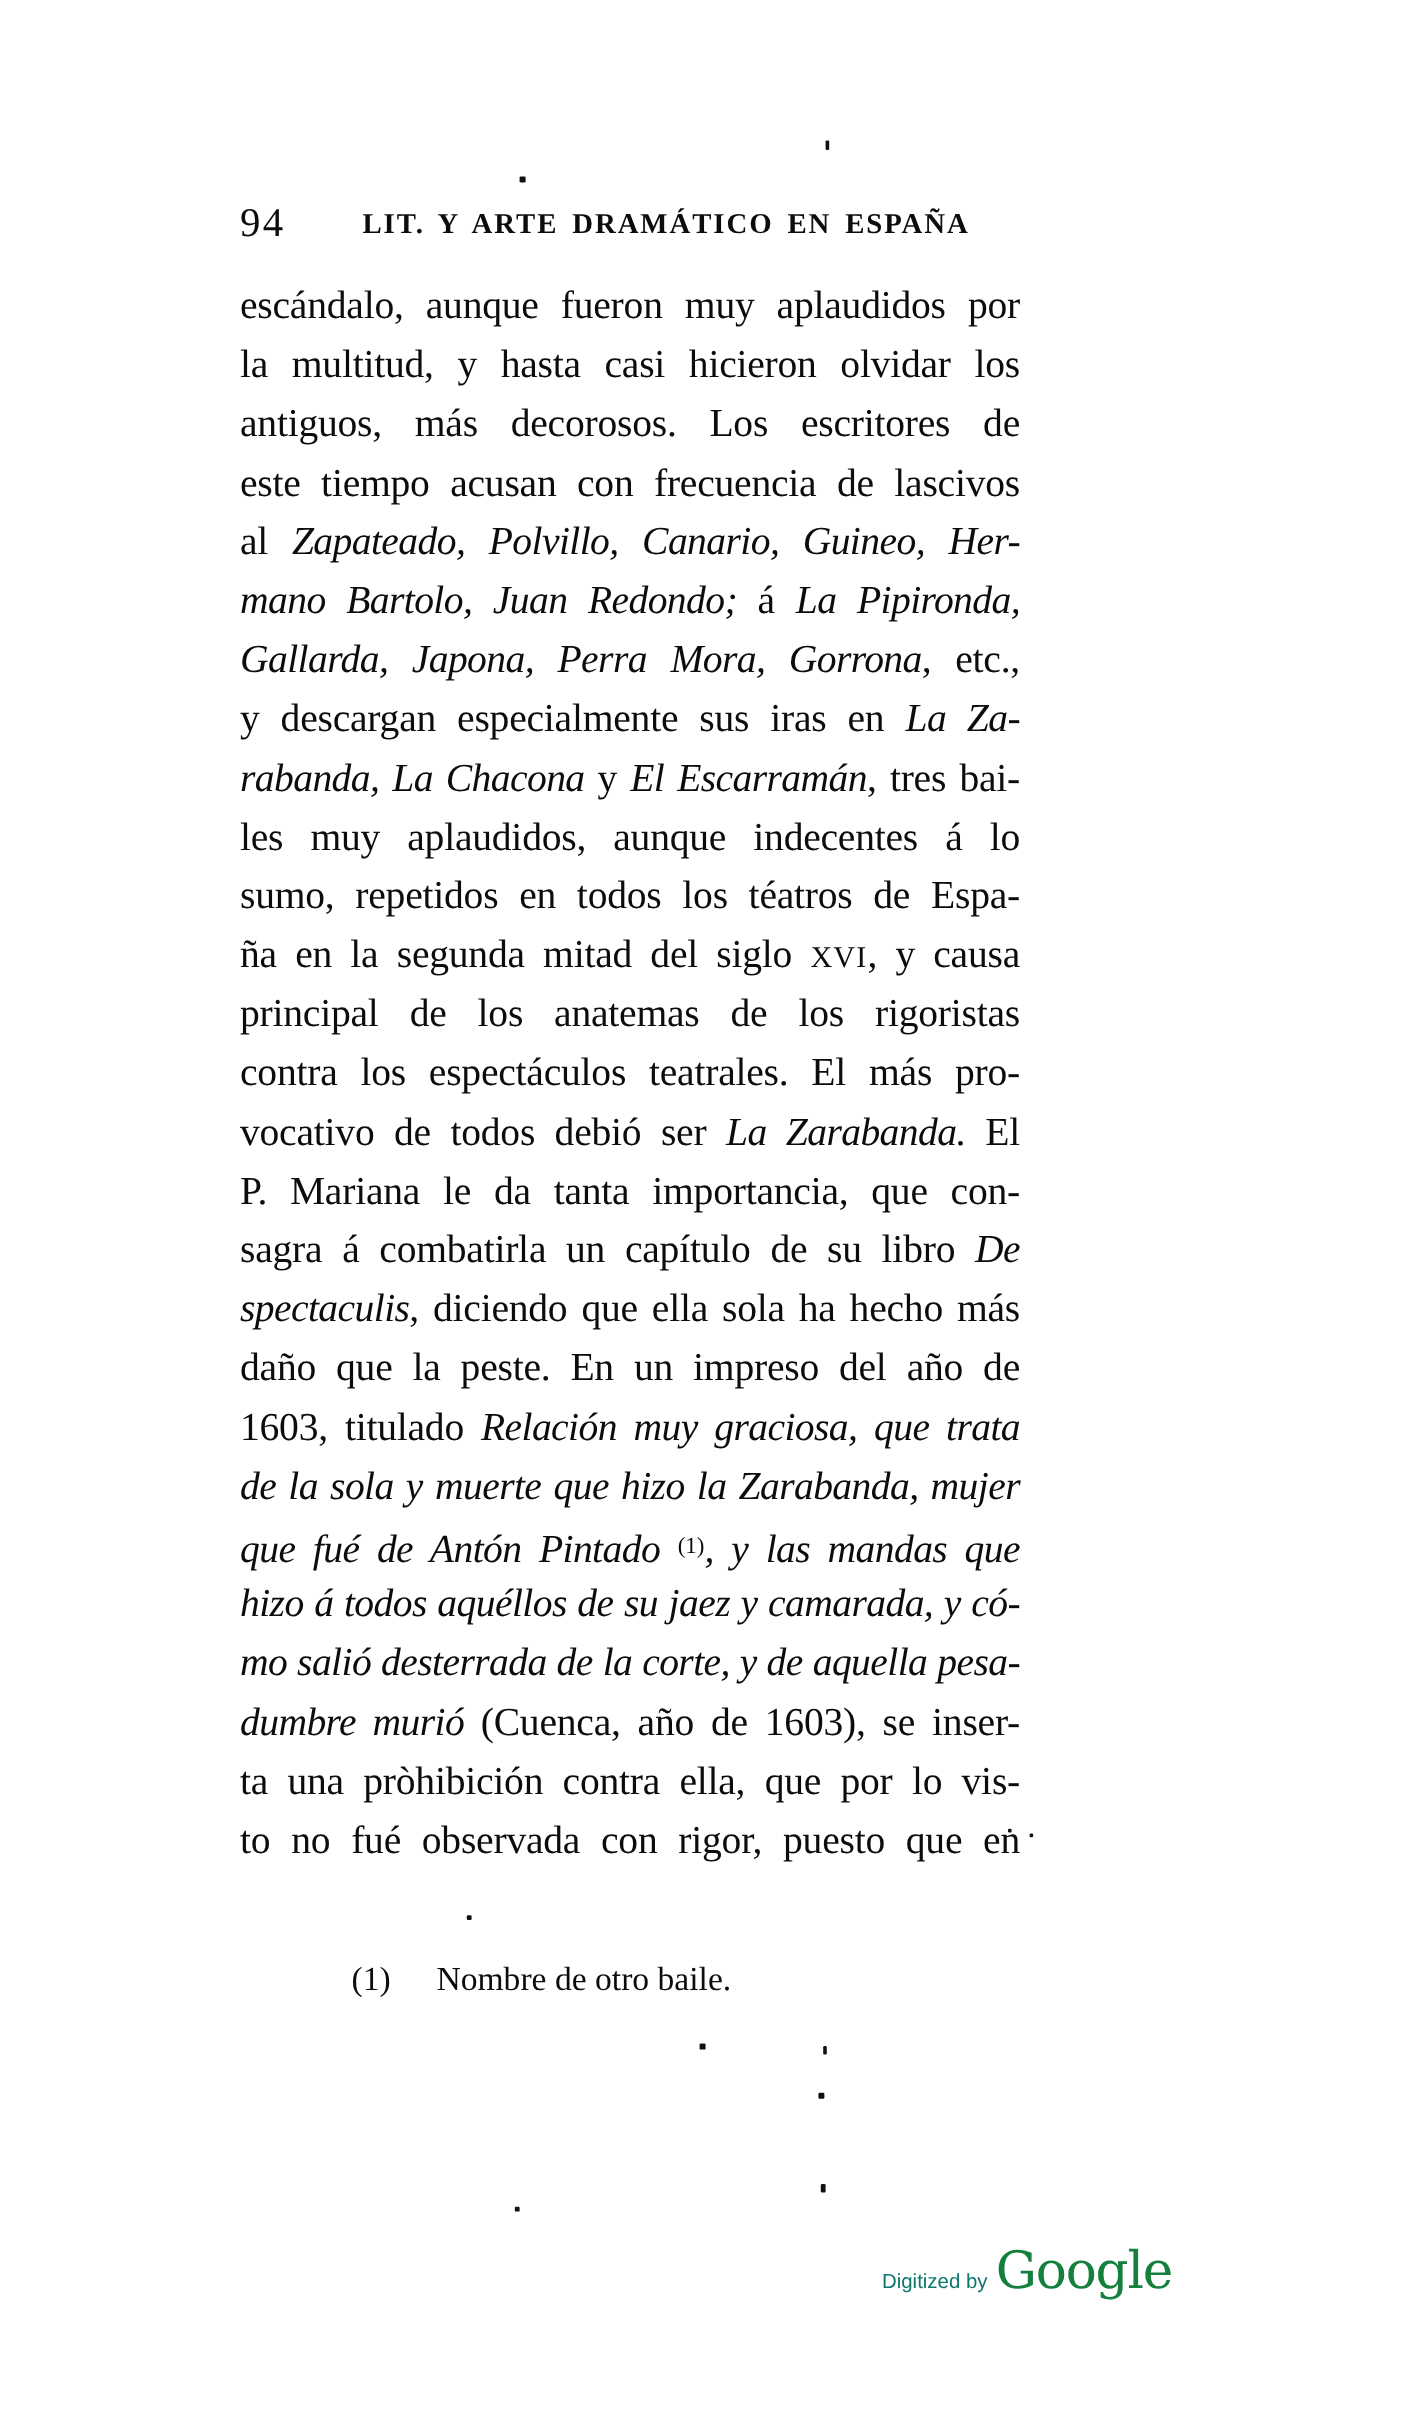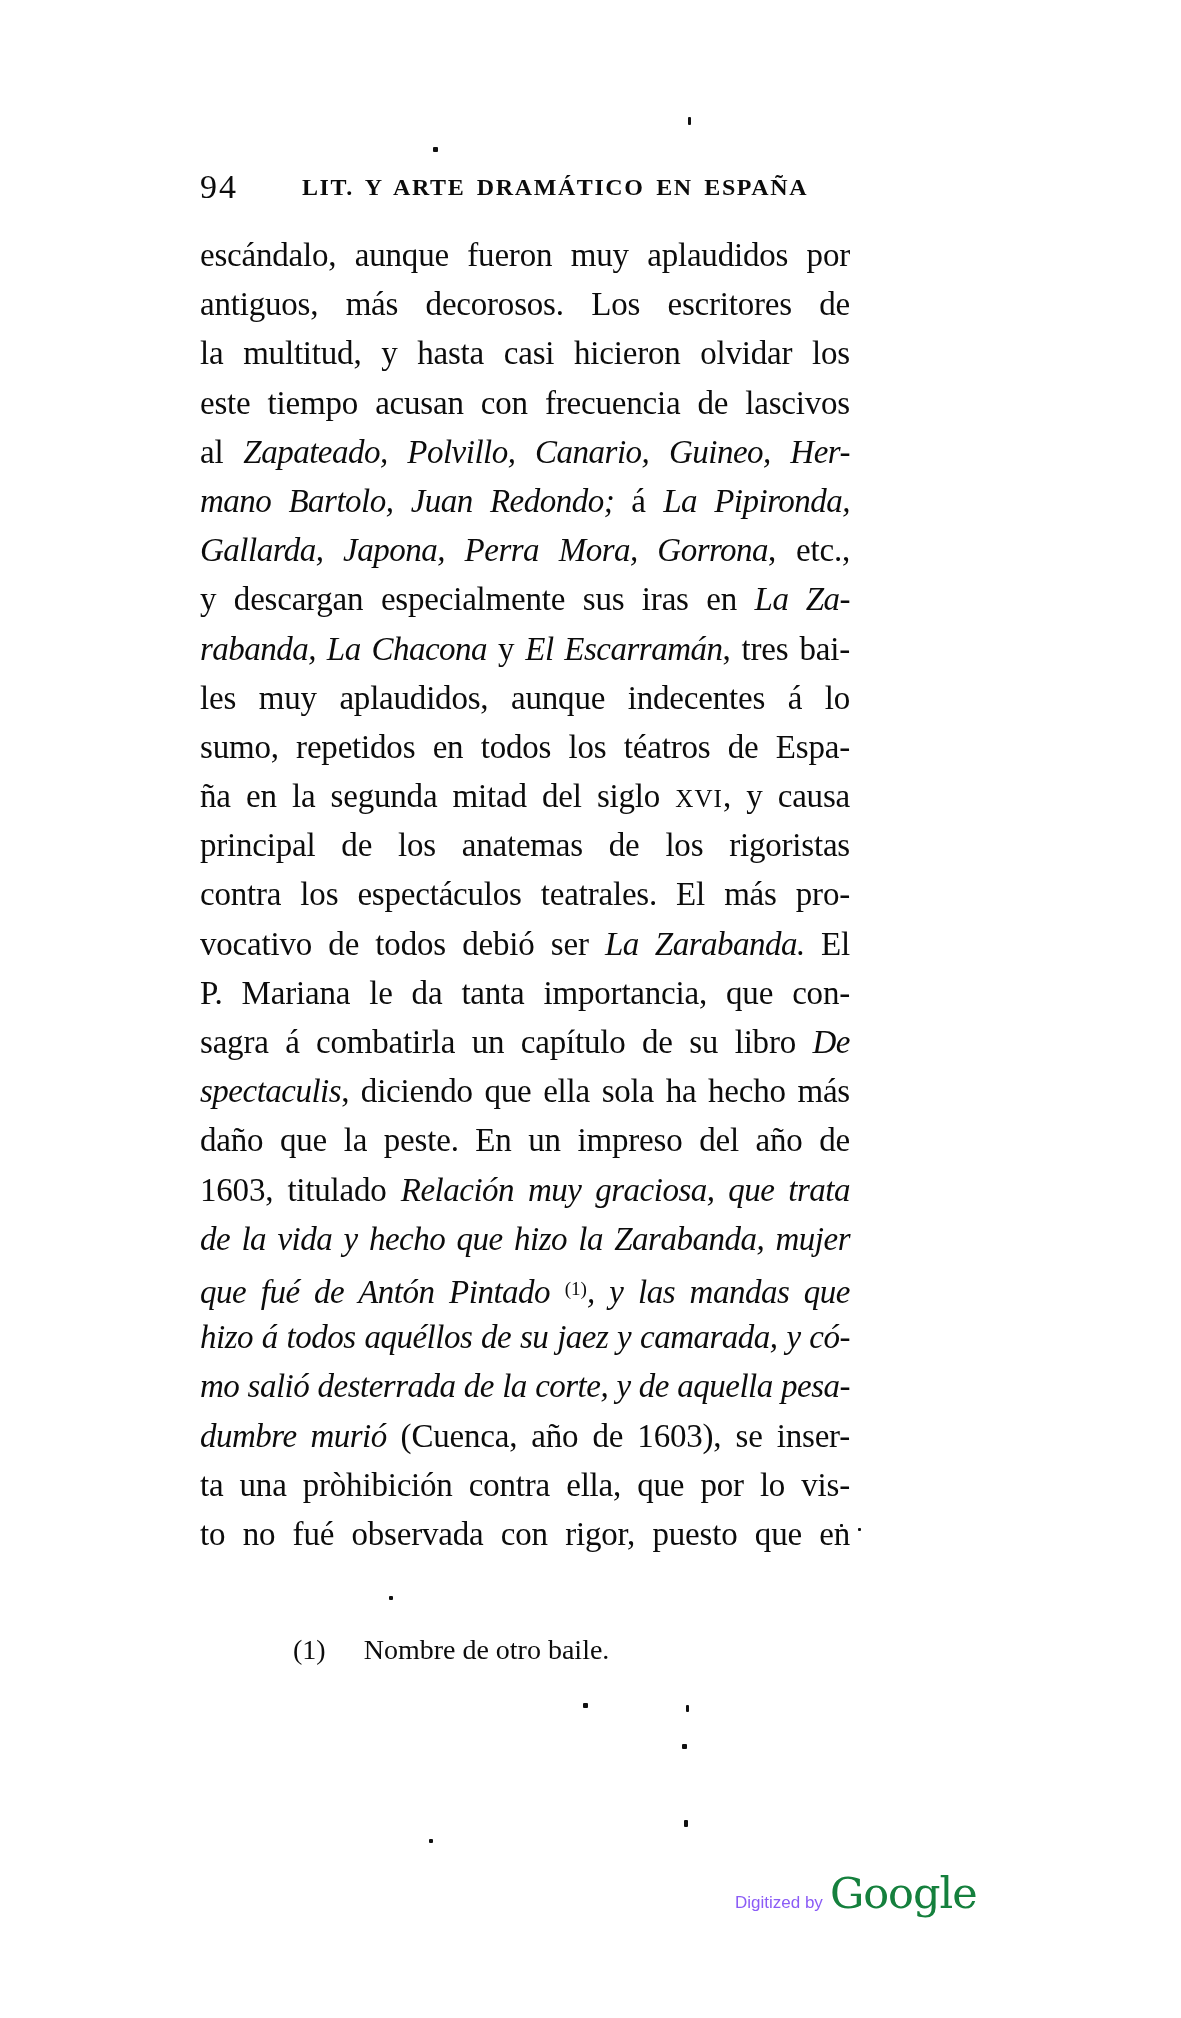--- a/index.html
+++ b/index.html
@@ -68,21 +68,21 @@
   .g-footer {
     position: absolute;
     left: 735px; top: 1868px;
     display: flex;
     align-items: baseline;
     white-space: nowrap;
   }
   .digitized-by {
     font-family: "Liberation Sans", sans-serif;
     font-size: 17px;
-    color: #8b5cf6;
+    color: #0f766e;
   }
   .google-logo {
     font-family: "DejaVu Serif", serif;
     font-size: 43px;
     margin-left: 7px;
     letter-spacing: -1px;
     color: #15803d;
   }
 
   .speck {
@@ -94,40 +94,40 @@
 </head>
 <body>
 
 <div class="page-header">
   <span class="page-number">94</span>
   <span class="running-title">LIT. Y ARTE DRAMÁTICO EN ESPAÑA</span>
 </div>
 
 <div class="body-text" id="body-lines">
     <div class="line"><span class="seg-regular">escándalo, aunque fueron muy aplaudidos por</span></div>
+    <div class="line"><span class="seg-regular">la multitud, y hasta casi hicieron olvidar los</span></div>
     <div class="line"><span class="seg-regular">antiguos, más decorosos. Los escritores de</span></div>
-    <div class="line"><span class="seg-regular">la multitud, y hasta casi hicieron olvidar los</span></div>
     <div class="line"><span class="seg-regular">este tiempo acusan con frecuencia de lascivos</span></div>
     <div class="line"><span class="seg-regular">al </span><span class="seg-italic">Zapateado, Polvillo, Canario, Guineo, Her-</span></div>
     <div class="line"><span class="seg-italic">mano Bartolo, Juan Redondo; </span><span class="seg-regular">á </span><span class="seg-italic">La Pipironda,</span></div>
     <div class="line"><span class="seg-italic">Gallarda, Japona, Perra Mora, Gorrona</span><span class="seg-regular">, etc.,</span></div>
     <div class="line"><span class="seg-regular">y descargan especialmente sus iras en </span><span class="seg-italic">La Za-</span></div>
     <div class="line"><span class="seg-italic">rabanda, La Chacona </span><span class="seg-regular">y </span><span class="seg-italic">El Escarramán</span><span class="seg-regular">, tres bai-</span></div>
     <div class="line"><span class="seg-regular">les muy aplaudidos, aunque indecentes á lo</span></div>
     <div class="line"><span class="seg-regular">sumo, repetidos en todos los téatros de Espa-</span></div>
     <div class="line"><span class="seg-regular">ña en la segunda mitad del siglo </span><span class="seg-smallcaps">xvi</span><span class="seg-regular">, y causa</span></div>
     <div class="line"><span class="seg-regular">principal de los anatemas de los rigoristas</span></div>
     <div class="line"><span class="seg-regular">contra los espectáculos teatrales. El más pro-</span></div>
     <div class="line"><span class="seg-regular">vocativo de todos debió ser </span><span class="seg-italic">La Zarabanda.</span><span class="seg-regular"> El</span></div>
     <div class="line"><span class="seg-regular">P. Mariana le da tanta importancia, que con-</span></div>
     <div class="line"><span class="seg-regular">sagra á combatirla un capítulo de su libro </span><span class="seg-italic">De</span></div>
     <div class="line"><span class="seg-italic">spectaculis</span><span class="seg-regular">, diciendo que ella sola ha hecho más</span></div>
     <div class="line"><span class="seg-regular">daño que la peste. En un impreso del año de</span></div>
     <div class="line"><span class="seg-regular">1603, titulado </span><span class="seg-italic">Relación muy graciosa, que trata</span></div>
-    <div class="line"><span class="seg-italic">de la vida y hecho que hizo la Zarabanda, mujer</span></div>
+    <div class="line"><span class="seg-italic">de la sola y muerte que hizo la Zarabanda, mujer</span></div>
     <div class="line"><span class="seg-italic">que fué de Antón Pintado </span><span class="seg-footnote-ref">(1)</span><span class="seg-italic">, y las mandas que</span></div>
     <div class="line"><span class="seg-italic">hizo á todos aquéllos de su jaez y camarada, y có-</span></div>
     <div class="line"><span class="seg-italic">mo salió desterrada de la corte, y de aquella pesa-</span></div>
     <div class="line"><span class="seg-italic">dumbre murió </span><span class="seg-regular">(Cuenca, año de 1603), se inser-</span></div>
     <div class="line"><span class="seg-regular">ta una pròhibición contra ella, que por lo vis-</span></div>
     <div class="line"><span class="seg-regular">to no fué observada con rigor, puesto que en</span></div>
   </div>
 
 <div class="footnote">
   <span class="fn-marker">(1)</span><span class="fn-text">Nombre de otro baile.</span>

